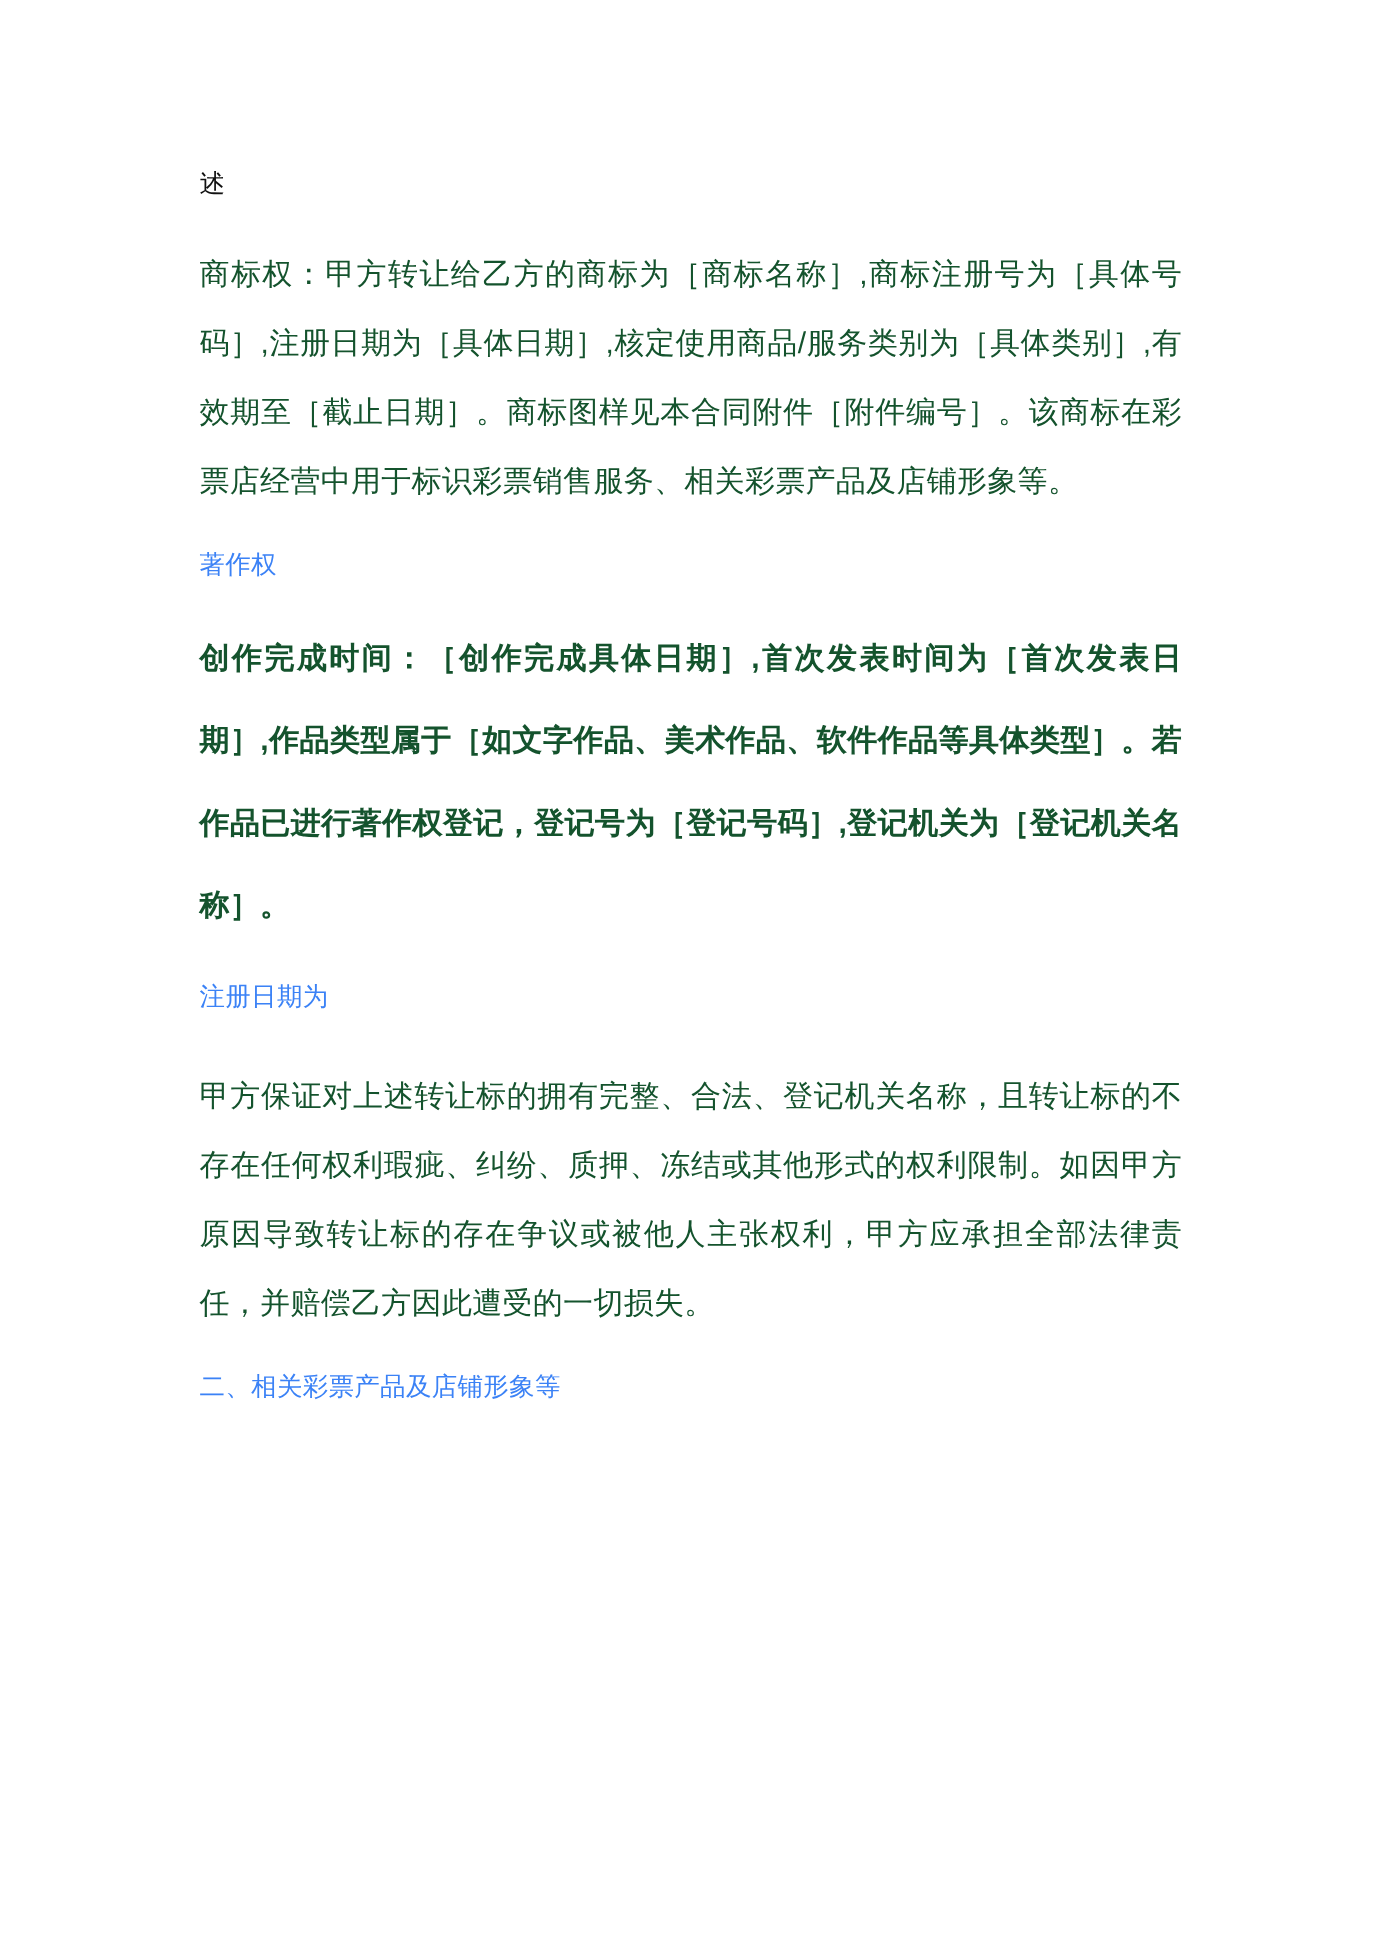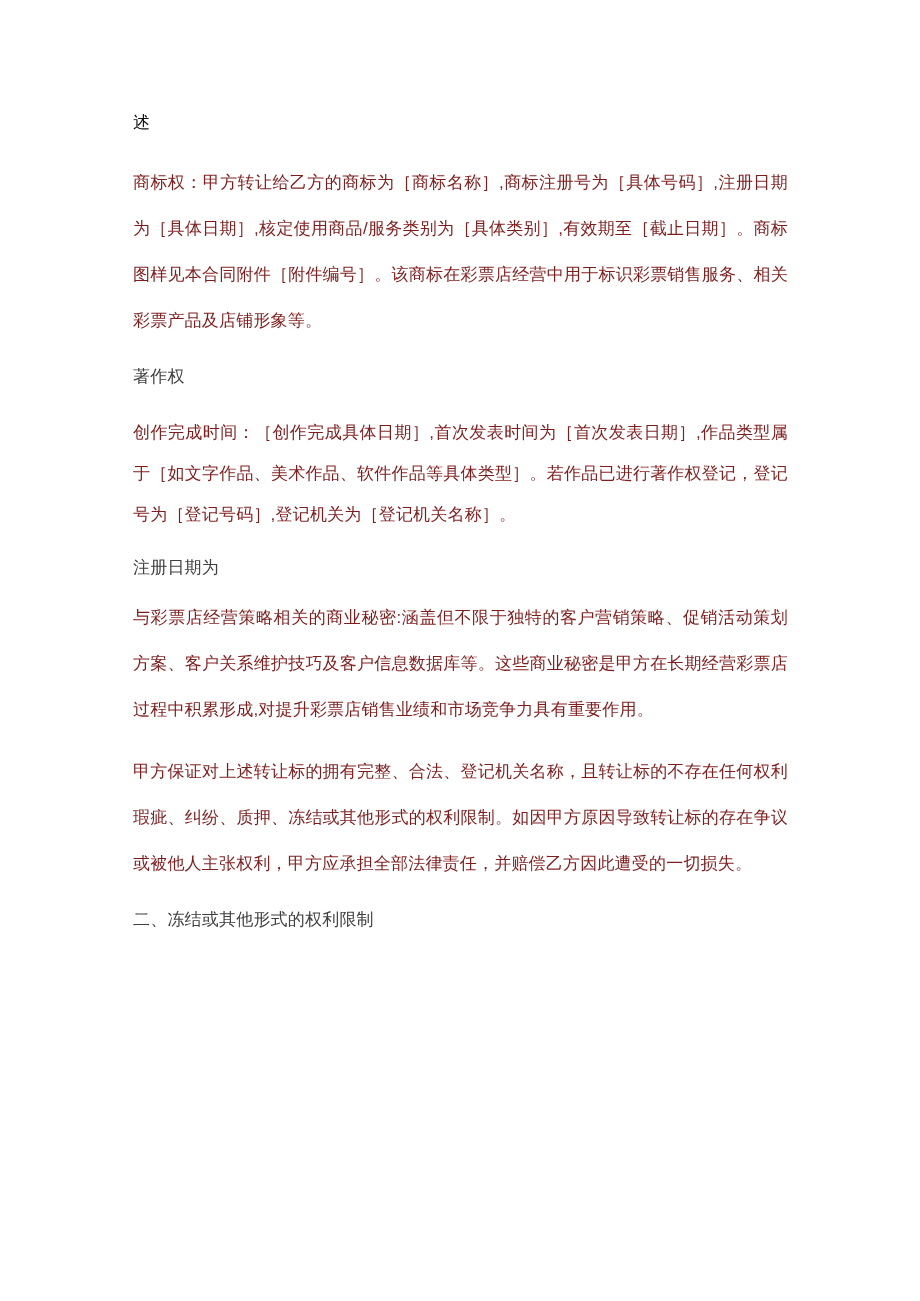--- a/index.html
+++ b/index.html
@@ -25,51 +25,52 @@
     overflow: hidden;
   }
   .content {
     position: absolute;
     left: 133px;
     top: 104px;
     width: 655px;
   }
   
   .para {
-    font-size: 17px;
+    font-size: 20px;
     line-height: 46px;
     text-align: justify;
     text-justify: inter-character;
     letter-spacing: 0.2px;
-    color: #7f1d1d;
+    color: #14532d;
     margin: 0;
     word-break: break-all;
   }
   
   .para.tight {
     line-height: 38px;
   }
   .para.tight-b {
-    line-height: 41px;
+    line-height: 55px;
+    font-weight: bold;
   }
   
   .line {
     font-size: 17px;
     line-height: 38px;
     letter-spacing: 0.2px;
     color: #111111;
     margin: 0;
     text-align: left;
     white-space: pre;
   }
   .heading {
     font-size: 17px;
     line-height: 38px;
     letter-spacing: 0.2px;
-    color: #404040;
+    color: #3b82f6;
     margin: 0;
     text-align: left;
   }
   .gap-sm { height: 8px; }
   .gap-md { height: 14px; }
   .gap-lg { height: 18px; }
   .indent { text-indent: 7px; }
 </style>
 </head>
 <body>
@@ -93,27 +94,26 @@
     <div class="gap-sm"></div>
 
     <p class="para tight-b">创作完成时间：［创作完成具体日期］,首次发表时间为［首次发表日期］,作品类型属于［如文字作品、美术作品、软件作品等具体类型］。若作品已进行著作权登记，登记号为［登记号码］,登记机关为［登记机关名称］。</p>
 
     <div class="gap-md"></div>
 
     <p class="heading">注册日期为</p>
 
     <div class="gap-sm"></div>
 
-    <p class="para">与彩票店经营策略相关的商业秘密:涵盖但不限于独特的客户营销策略、促销活动策划方案、客户关系维护技巧及客户信息数据库等。这些商业秘密是甲方在长期经营彩票店过程中积累形成,对提升彩票店销售业绩和市场竞争力具有重要作用。</p>
 
     <div class="gap-sm"></div>
 
 
     <div class="gap-sm"></div>
 
     <p class="para">甲方保证对上述转让标的拥有完整、合法、登记机关名称，且转让标的不存在任何权利瑕疵、纠纷、质押、冻结或其他形式的权利限制。如因甲方原因导致转让标的存在争议或被他人主张权利，甲方应承担全部法律责任，并赔偿乙方因此遭受的一切损失。</p>
 
     <div class="gap-md"></div>
 
-    <p class="heading">二、冻结或其他形式的权利限制</p>
+    <p class="heading">二、相关彩票产品及店铺形象等</p>
 
   </div>
 </div>
 
 </body></html>

